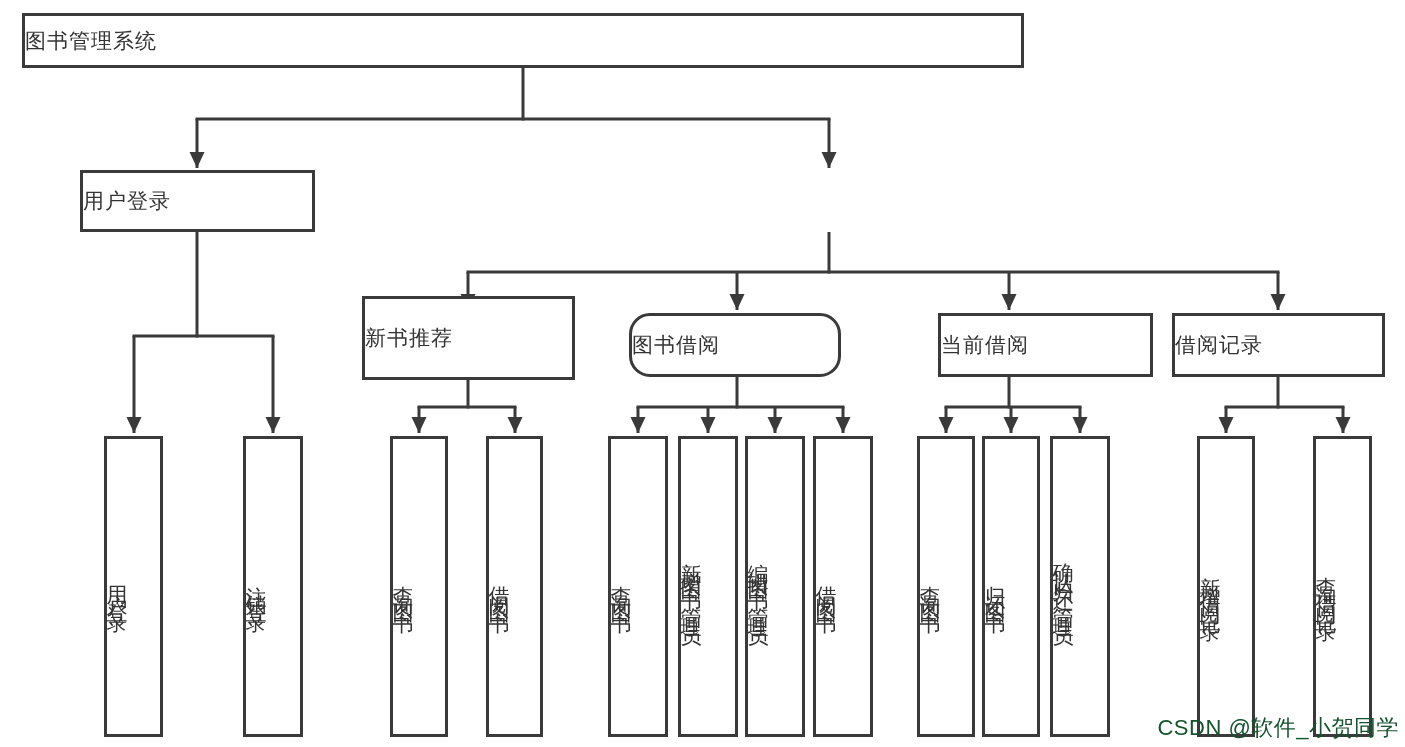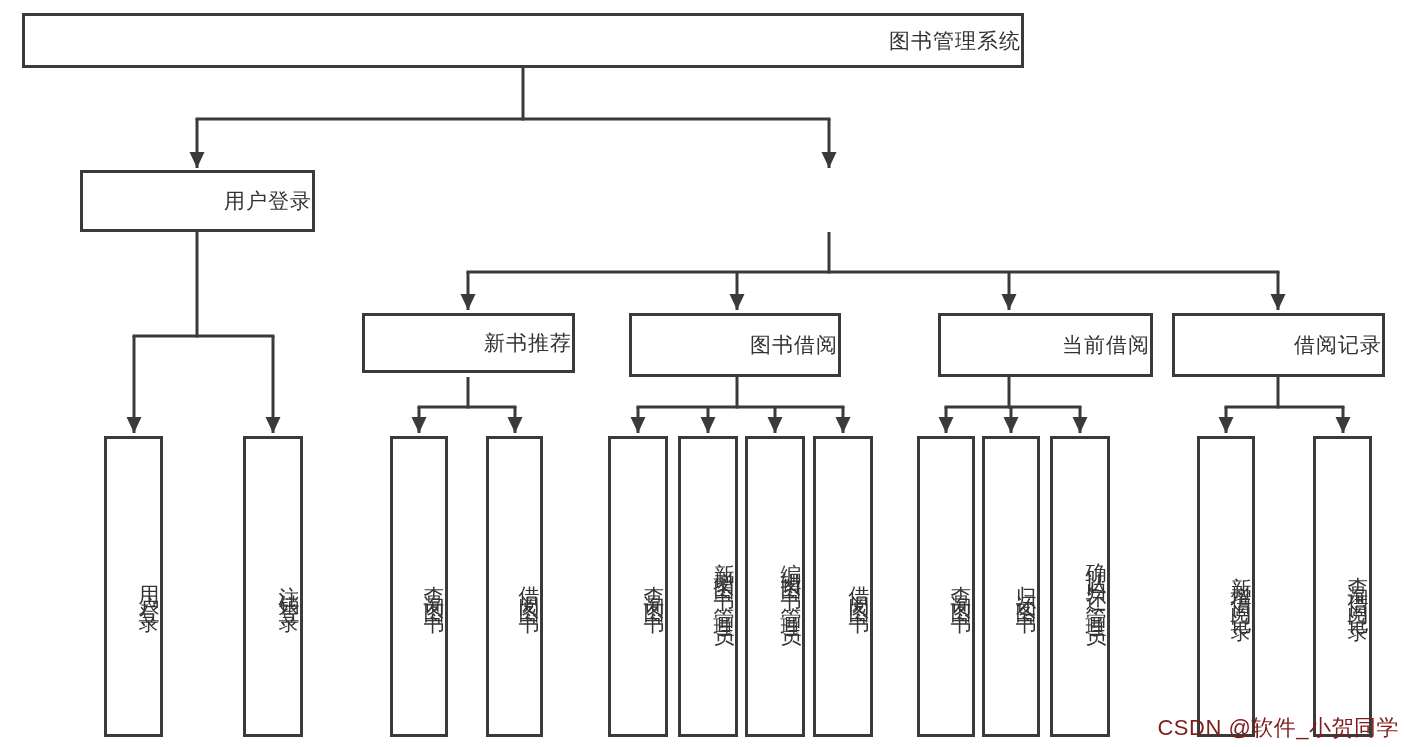--- a/index.html
+++ b/index.html
@@ -13,37 +13,37 @@
     overflow: hidden;
   }
   #wires { position: absolute; left: 0; top: 0; }
   .node {
     position: absolute;
     box-sizing: border-box;
     border: 3px solid #3a3a3a;
     background: #ffffff;
     display: flex;
     align-items: center;
-    justify-content: flex-end;
+    justify-content: flex-start;
   }
   .node.h { font-size: 21px; letter-spacing: 1px; }
   .node.v span {
     writing-mode: vertical-rl;
     text-orientation: mixed;
     font-size: 21px;
     line-height: 1;
     letter-spacing: 9px;
     white-space: nowrap;
   }
   
   .root  { left: 22px;   top: 13px;  width: 1002px; height: 55px; }
   .l2a   { left: 80px;   top: 170px; width: 235px;  height: 62px; }
   .l2b   { left: 710px;  top: 170px; width: 237px;  height: 62px; }
-  .l3a   { left: 362px;  top: 313px; width: 213px;  height: 60px; }
-  .l3b   { left: 629px;  top: 313px; width: 212px;  height: 64px; }
+  .l3a   { left: 362px;  top: 296px; width: 213px;  height: 84px; }
+  .l3b   { left: 629px;  top: 313px; width: 212px;  height: 64px; border-radius: 21px; }
   .l3c   { left: 902px;  top: 313px; width: 215px;  height: 64px; margin-left: 36px; }
   .l3d   { left: 1172px; top: 313px; width: 213px;  height: 64px; }
   
   .leaf  { top: 436px; height: 301px; }
   .ul1 { left: 104px;  width: 59px; }
   .ul2 { left: 243px;  width: 60px; }
   .nb1 { left: 390px;  width: 58px; }
   .nb2 { left: 486px;  width: 57px; }
   .bb1 { left: 608px;  width: 60px; }
   .bb2 { left: 678px;  width: 60px; }
@@ -52,21 +52,21 @@
   .cb1 { left: 917px;  width: 58px; }
   .cb2 { left: 982px;  width: 58px; }
   .cb3 { left: 1050px; width: 60px; }
   .br1 { left: 1197px; width: 58px; }
   .br2 { left: 1313px; width: 59px; }
   .watermark {
     position: absolute;
     right: 6px;
     bottom: 4px;
     font-size: 22px;
-    color: #7f1d1d;
+    color: #14532d;
     letter-spacing: 0.5px;
   }
 </style>
 </head>
 <body>
 
 <div id="canvas">
 
   <svg id="wires" width="1405" height="747" viewBox="0 0 1405 747">
     <defs>

